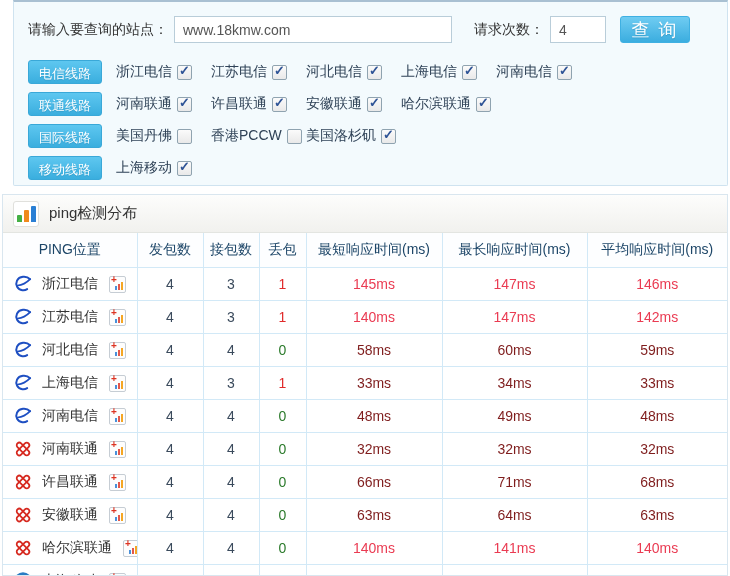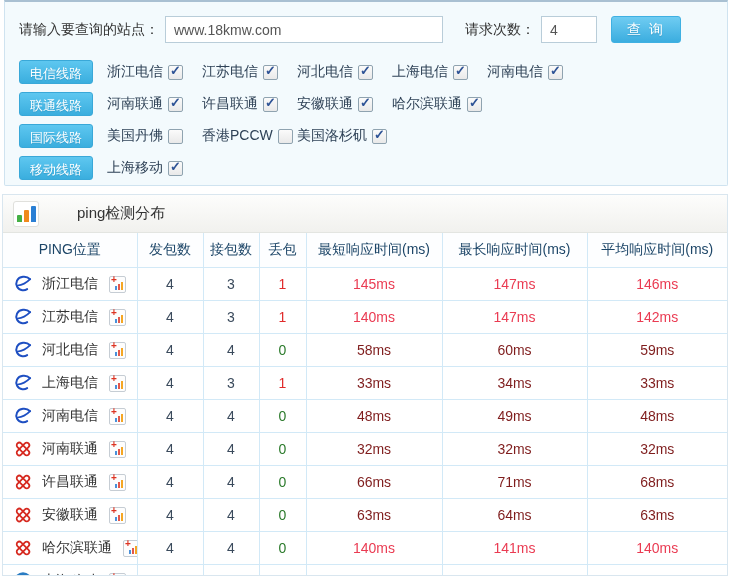--- a/index.html
+++ b/index.html
@@ -3,39 +3,39 @@
 <meta charset="utf-8">
 <style>
   html,body{margin:0;padding:0;}
   body{
     width:730px;height:576px;overflow:hidden;position:relative;
     background:#fff;font-family:"Liberation Sans",sans-serif;
     -webkit-font-smoothing:antialiased;
   }
   
   .query-panel{
-    position:absolute;left:4px;right:2px;top:0;height:186px;
+    position:absolute;left:13px;right:2px;top:0;height:186px;
     box-sizing:border-box;background:#f3fafd;
     border:1px solid #cfe3f0;border-top:2px solid #a9c0d2;
     border-radius:0 0 2px 2px;padding:14px 12px 0 14px;
   }
   .query-row{display:flex;align-items:center;height:27px;margin-bottom:16px;}
   .q-label{font-size:14px;color:#333;margin-right:6px;white-space:nowrap;}
   .q-input{
     box-sizing:border-box;height:27px;border:1px solid #b9cdd9;background:#fff;
     font-size:14px;color:#555;padding:2px 8px;font-family:"Liberation Sans",sans-serif;
   }
   .site-input{width:278px;}
   .count-label{margin-left:22px;}
   .count-input{width:56px;}
   .search-btn{
     margin-left:14px;width:70px;height:27px;border:1px solid #3fb0e2;border-radius:3px;
     background:linear-gradient(#6fccf2,#3badе0);
     background:linear-gradient(#6fccf2,#3baddf);
-    color:#fff;font-size:14px;cursor:pointer;font-family:"Liberation Sans",sans-serif;
+    color:#fff;font-size:18px;cursor:pointer;font-family:"Liberation Sans",sans-serif;
     text-shadow:0 1px 1px rgba(0,80,120,.25);letter-spacing:2px;
   }
   .line-row{display:flex;align-items:center;height:26px;margin-bottom:6px;}
   .line-btn{
     width:74px;height:24px;line-height:24px;text-align:center;margin-right:14px;
     background:linear-gradient(#5ec7f0,#3aaede);border:1px solid #39a8d8;border-radius:3px;
     color:#fff;font-size:13px;cursor:pointer;flex:none;
     text-shadow:0 1px 1px rgba(0,80,120,.2);
     font-family:Liberation Serif, serif;
   }
@@ -50,21 +50,21 @@
     content:"\2713";position:absolute;left:1px;top:-3px;
     font-size:13px;font-weight:bold;color:#2f5496;
   }
   
   .ping-panel{
     position:absolute;left:2px;right:2px;top:194px;bottom:0;box-sizing:border-box;
     border:1px solid #d9e6ef;background:#fff;overflow:hidden;
   }
   .ping-header{
     height:37px;display:flex;align-items:center;padding-left:10px;
-    background:linear-gradient(#fdfdfc,#f1f1ee);border-bottom:1px solid #e3e5e1;gap:28px;
+    background:linear-gradient(#fdfdfc,#f1f1ee);border-bottom:1px solid #e3e5e1;
   }
   .chart-box{
     width:26px;height:26px;background:#fff;border:1px solid #e0e0dc;border-radius:3px;
     display:flex;align-items:flex-end;justify-content:center;gap:2px;
     padding-bottom:4px;box-sizing:border-box;margin-right:10px;flex:none;
   }
   .chart-box i{display:block;width:5px;border-radius:1px 1px 0 0;}
   .cb-g{height:7px;background:#45b045;}
   .cb-o{height:12px;background:#f08a1d;}
   .cb-b{height:16px;background:#2a7fd4;}

